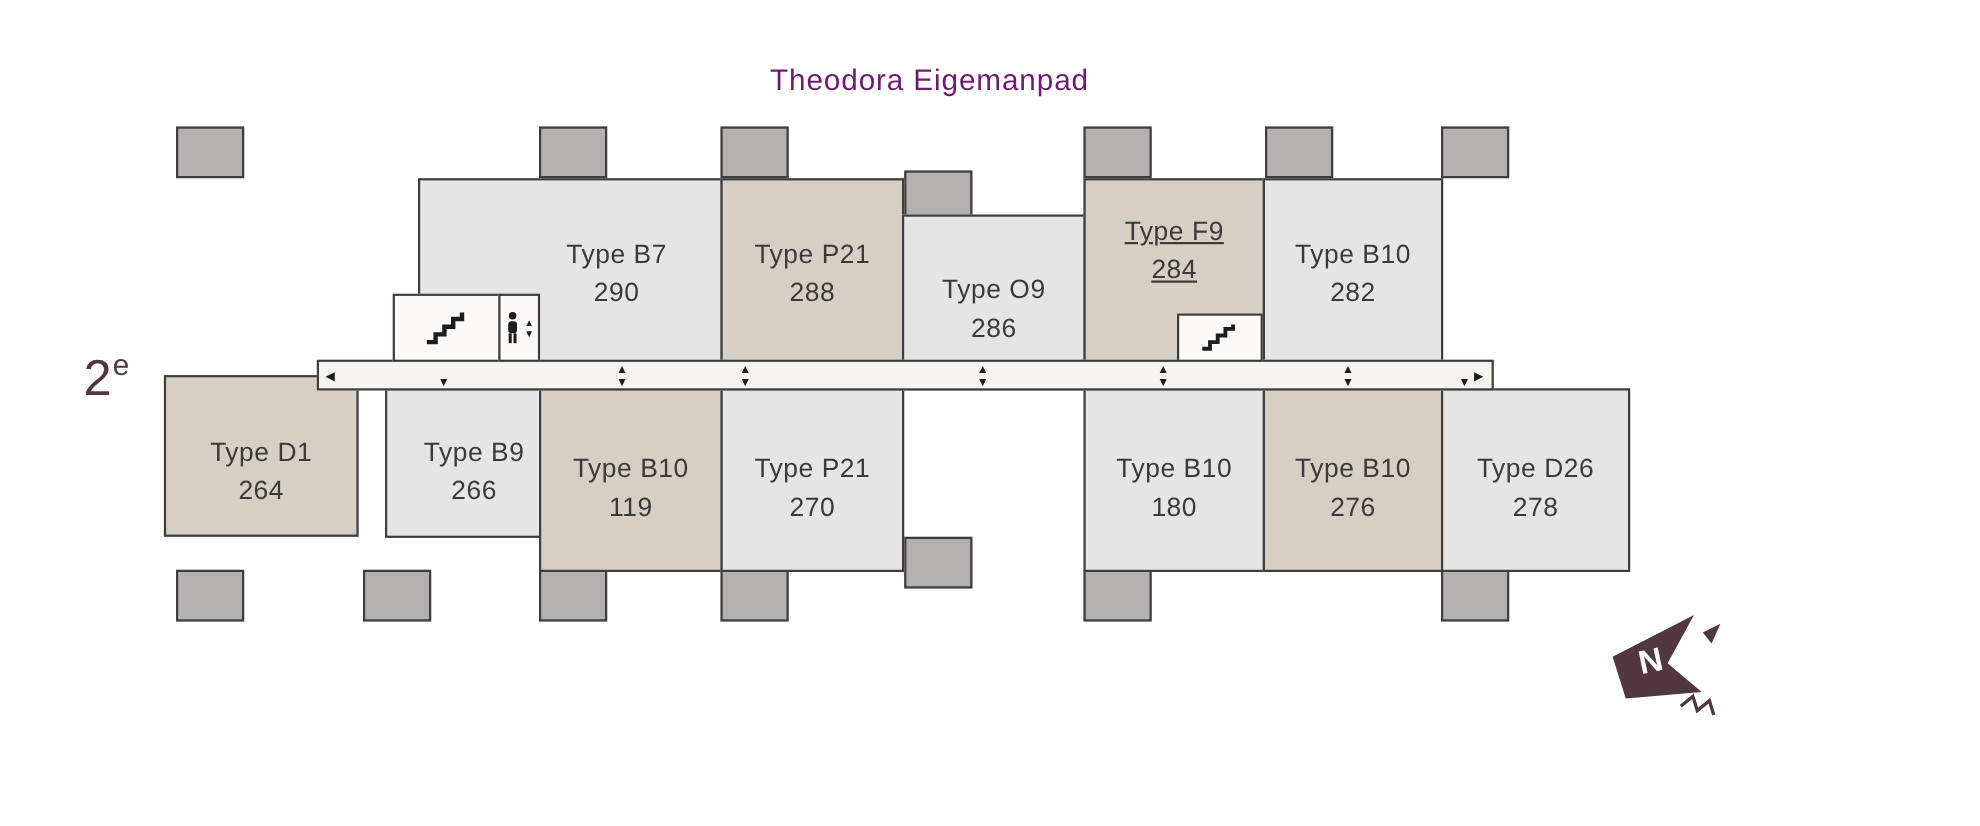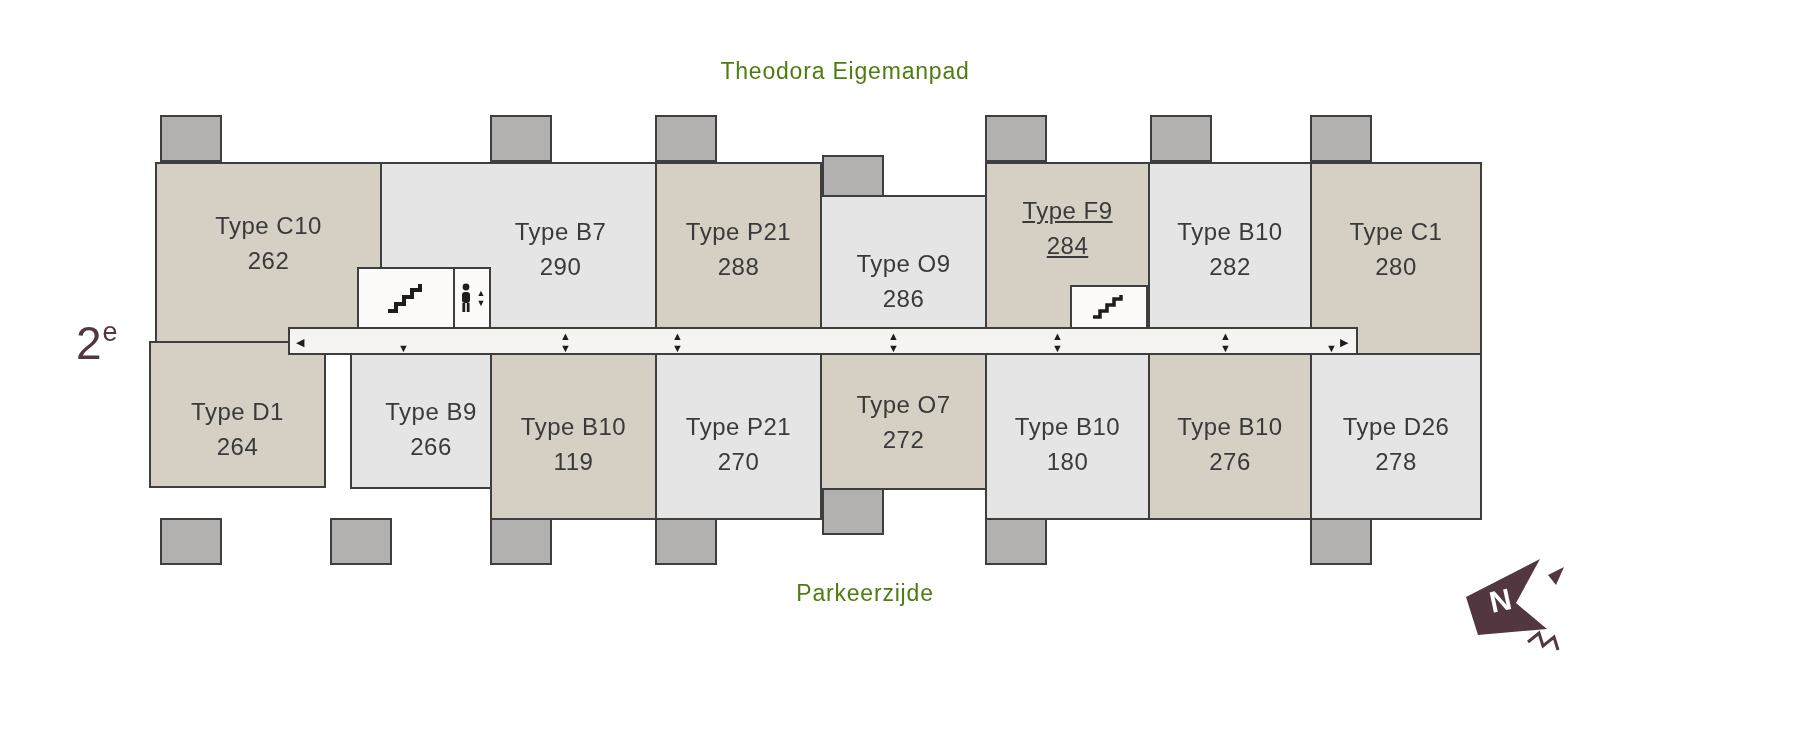--- a/index.html
+++ b/index.html
@@ -1,19 +1,19 @@
 <!DOCTYPE html>
 <html style="--unit-beige: #d5cfc4; --unit-light: #eae8e4; --corridor: #f5f4f1; --balcony-gray: #b3b1af; --outline: #3e3e3e; --accent-maroon: #523741; --text: #3a3a3a;"><head>
 <meta charset="utf-8">
 <style>
   html,body{margin:0;padding:0;background:#ffffff;}
   .canvas{position:relative;width:1800px;height:751px;background:#ffffff;overflow:hidden;
           font-family:"Liberation Sans", sans-serif;color:#3a3a3a;}
 
-  .street{position:absolute;font-size:23px;letter-spacing:0.8px;color:#4d7c0f;text-align:center;width:400px;}
+  .street{position:absolute;font-size:27px;letter-spacing:0.8px;color:#701a75;text-align:center;width:400px;}
   .street-top{left:645px;top:58px;}
   .street-bottom{left:665px;top:580px;}
 
   .floor-label{position:absolute;left:76px;top:316px;font-size:46px;color:#523741;letter-spacing:1px;}
   .floor-label sup{font-size:27px;vertical-align:18px;}
 
   .tab{position:absolute;width:62px;height:47px;background:#b3b1af;border:2px solid #3e3e3e;box-sizing:border-box;}
 
   .unit{position:absolute;box-sizing:border-box;border:2px solid #3e3e3e;display:flex;
         align-items:center;justify-content:center;text-align:center;}
@@ -36,46 +36,39 @@
             display:flex;align-items:center;justify-content:center;gap:4px;}
 
   .compass{position:absolute;left:1448px;top:545px;width:125px;height:120px;}
 </style>
 </head>
 <body>
 
 <div class="canvas">
 
   <div class="street street-top">Theodora Eigemanpad</div>
-  <div class="street street-bottom">Parkeerzijde</div>
 
   <div class="floor-label"><span>2</span><sup>e</sup></div>
 
   <div class="tab" style="left:160px;top:115px;"></div>
   <div class="tab" style="left:490px;top:115px;"></div>
   <div class="tab" style="left:655px;top:115px;"></div>
   <div class="tab" style="left:822px;top:155px;"></div>
   <div class="tab" style="left:985px;top:115px;"></div>
   <div class="tab" style="left:1150px;top:115px;"></div>
   <div class="tab" style="left:1310px;top:115px;"></div>
 
   <div class="tab" style="left:160px;top:518px;"></div>
   <div class="tab" style="left:330px;top:518px;"></div>
   <div class="tab" style="left:490px;top:518px;"></div>
   <div class="tab" style="left:655px;top:518px;"></div>
   <div class="tab" style="left:822px;top:488px;"></div>
   <div class="tab" style="left:985px;top:518px;"></div>
   <div class="tab" style="left:1310px;top:518px;"></div>
 
-  <div class="unit fill-beige u-top" style="left:155px;top:162px;width:227px;height:181px">
-    <div class="unit-label">
-      <div>Type C10</div>
-      <div>262</div>
-    </div>
-  </div>
   <div class="unit fill-light u-top u-b7" style="left:380px;top:162px;width:277px;height:193px">
     <div class="unit-label">
       <div>Type B7</div>
       <div>290</div>
     </div>
   </div>
   <div class="unit fill-beige u-top" style="left:655px;top:162px;width:167px;height:193px">
     <div class="unit-label">
       <div>Type P21</div>
       <div>288</div>
@@ -92,26 +85,20 @@
       <div>Type F9</div>
       <div>284</div>
     </div>
   </div>
   <div class="unit fill-light u-top" style="left:1148px;top:162px;width:164px;height:193px">
     <div class="unit-label">
       <div>Type B10</div>
       <div>282</div>
     </div>
   </div>
-  <div class="unit fill-beige u-top" style="left:1310px;top:162px;width:172px;height:193px">
-    <div class="unit-label">
-      <div>Type C1</div>
-      <div>280</div>
-    </div>
-  </div>
 
   <div class="unit fill-beige row-bottom u-d1" style="left:149px;top:341px;width:177px;height:147px">
     <div class="unit-label">
       <div>Type D1</div>
       <div>264</div>
     </div>
   </div>
   <div class="unit fill-light row-bottom" style="left:350px;top:353px;width:162px;height:136px">
     <div class="unit-label">
       <div>Type B9</div>
@@ -121,26 +108,20 @@
   <div class="unit fill-beige row-bottom" style="left:490px;top:353px;width:167px;height:167px">
     <div class="unit-label">
       <div>Type B10</div>
       <div>119</div>
     </div>
   </div>
   <div class="unit fill-light row-bottom" style="left:655px;top:353px;width:167px;height:167px">
     <div class="unit-label">
       <div>Type P21</div>
       <div>270</div>
-    </div>
-  </div>
-  <div class="unit fill-beige row-bottom u-o7" style="left:820px;top:353px;width:167px;height:137px">
-    <div class="unit-label">
-      <div>Type O7</div>
-      <div>272</div>
     </div>
   </div>
   <div class="unit fill-light row-bottom" style="left:985px;top:353px;width:165px;height:167px">
     <div class="unit-label">
       <div>Type B10</div>
       <div>180</div>
     </div>
   </div>
   <div class="unit fill-beige row-bottom" style="left:1148px;top:353px;width:164px;height:167px">
     <div class="unit-label">

